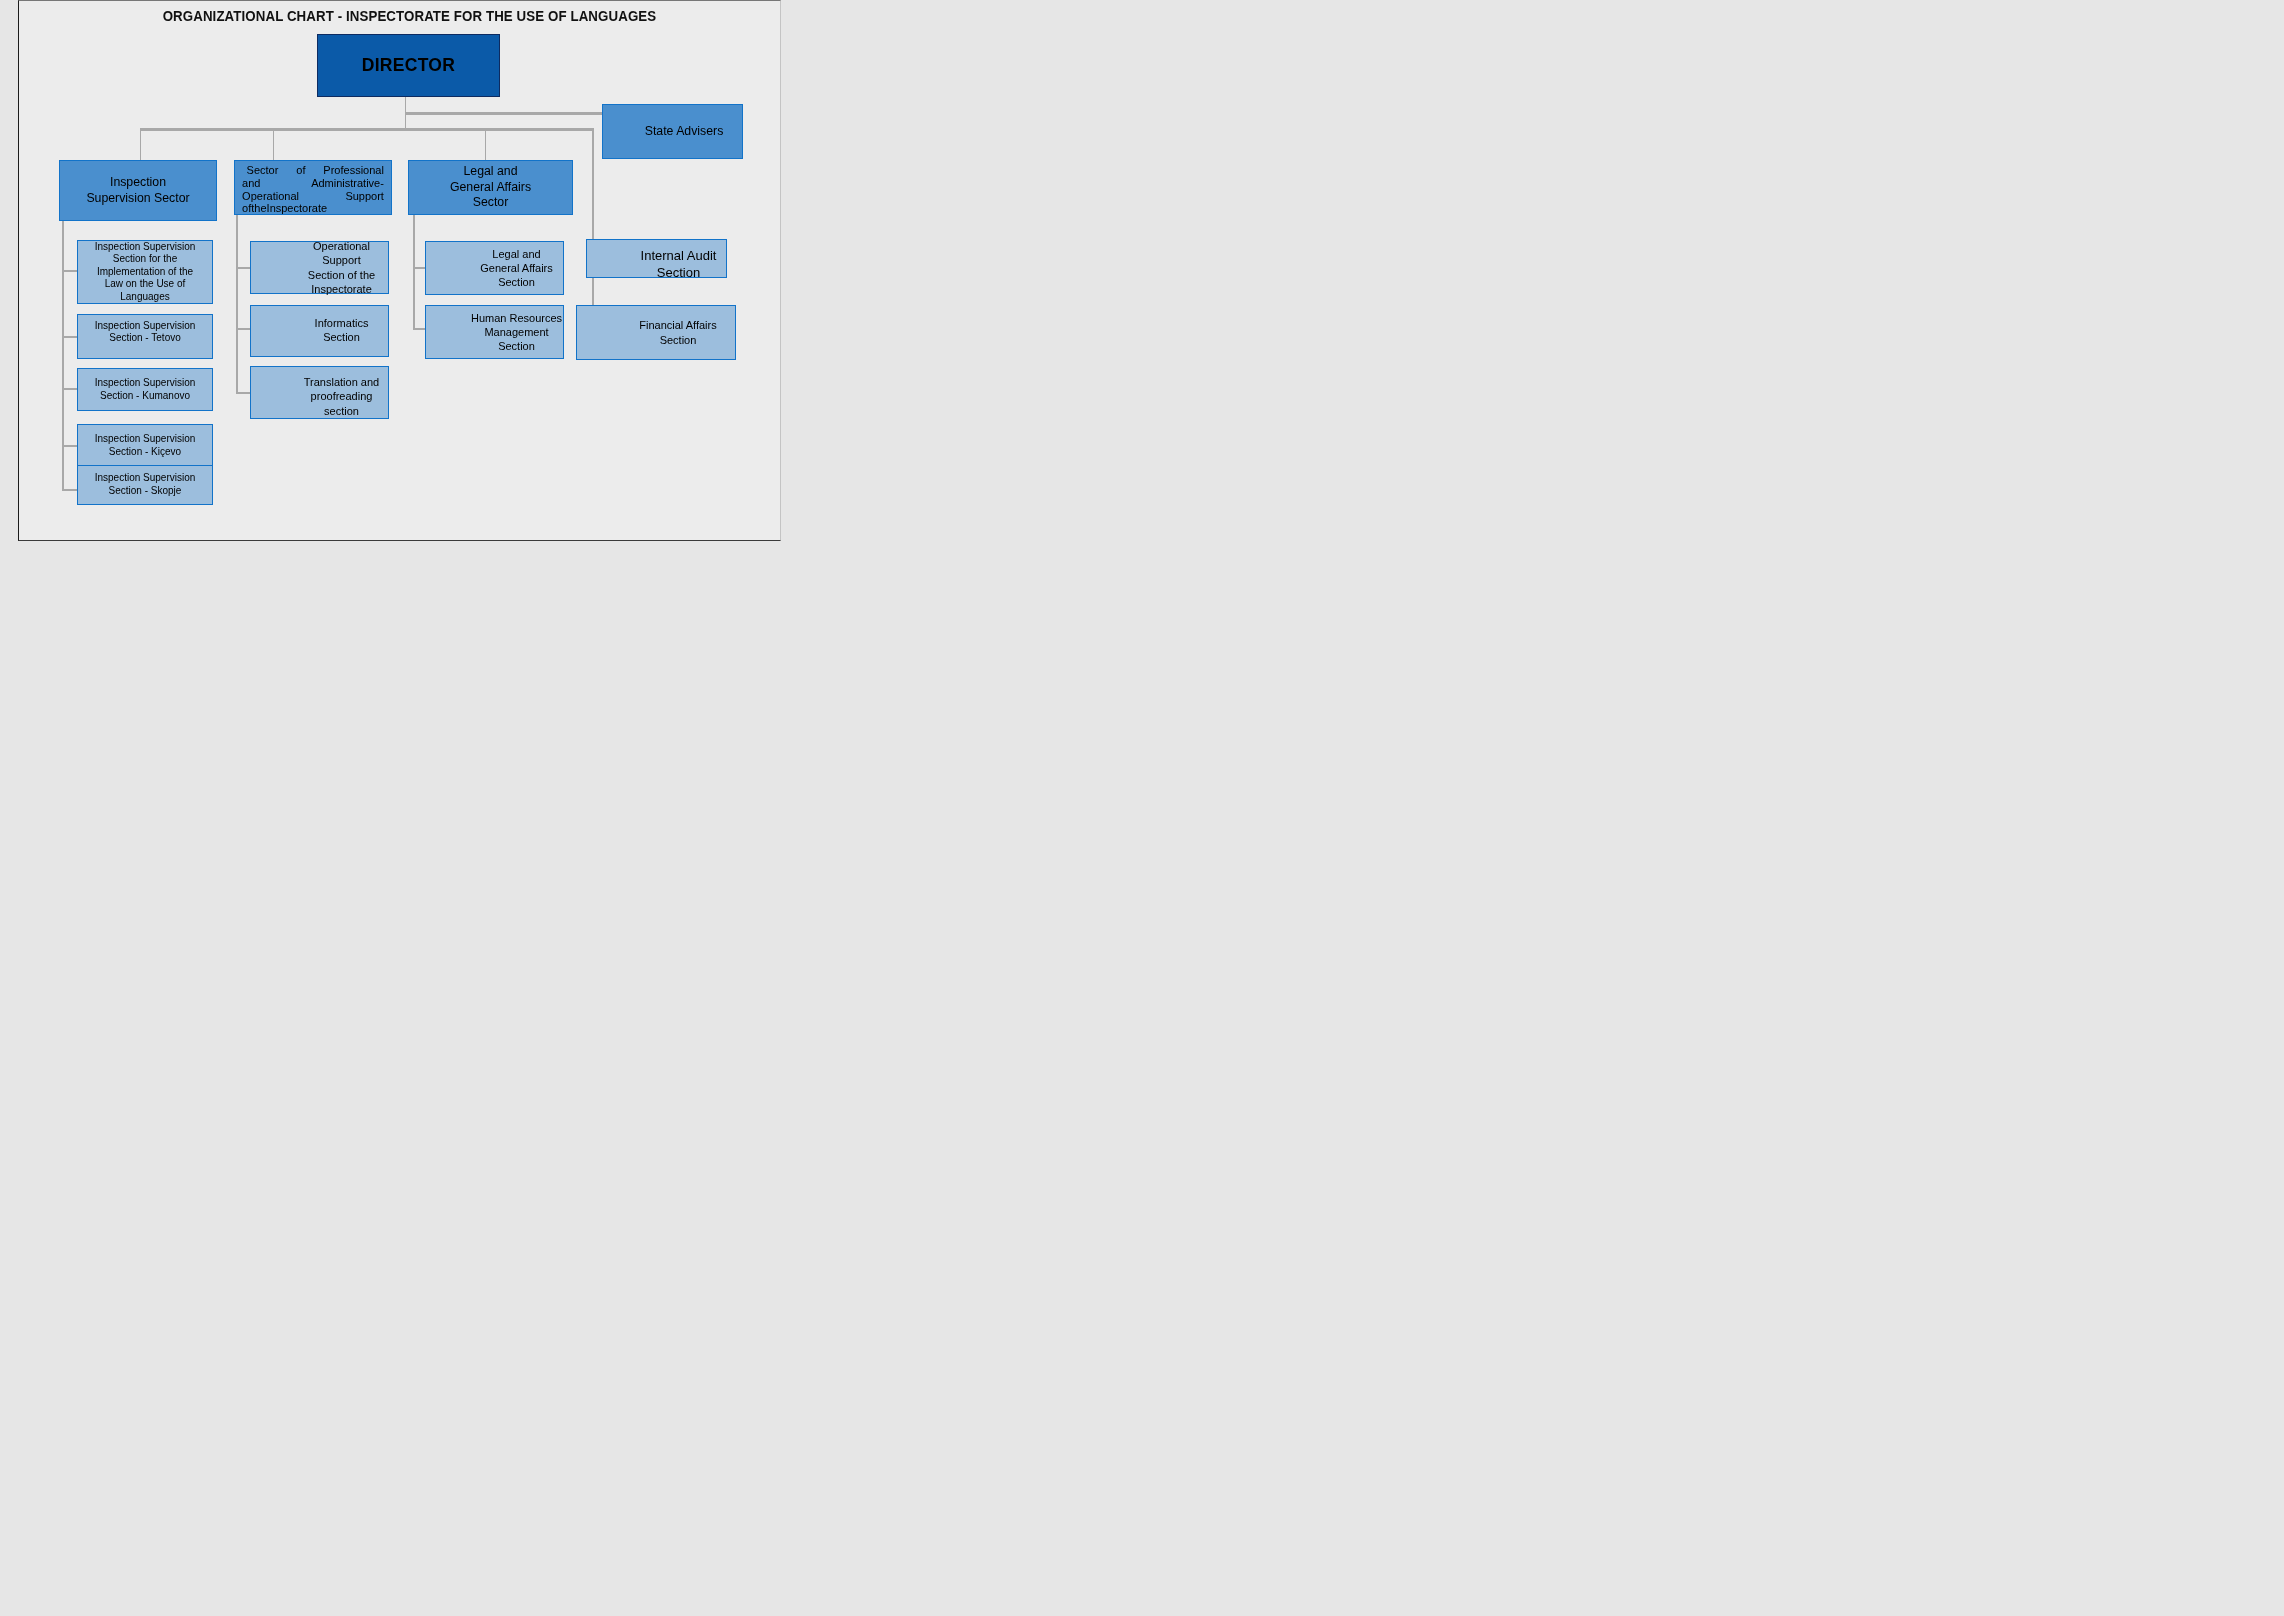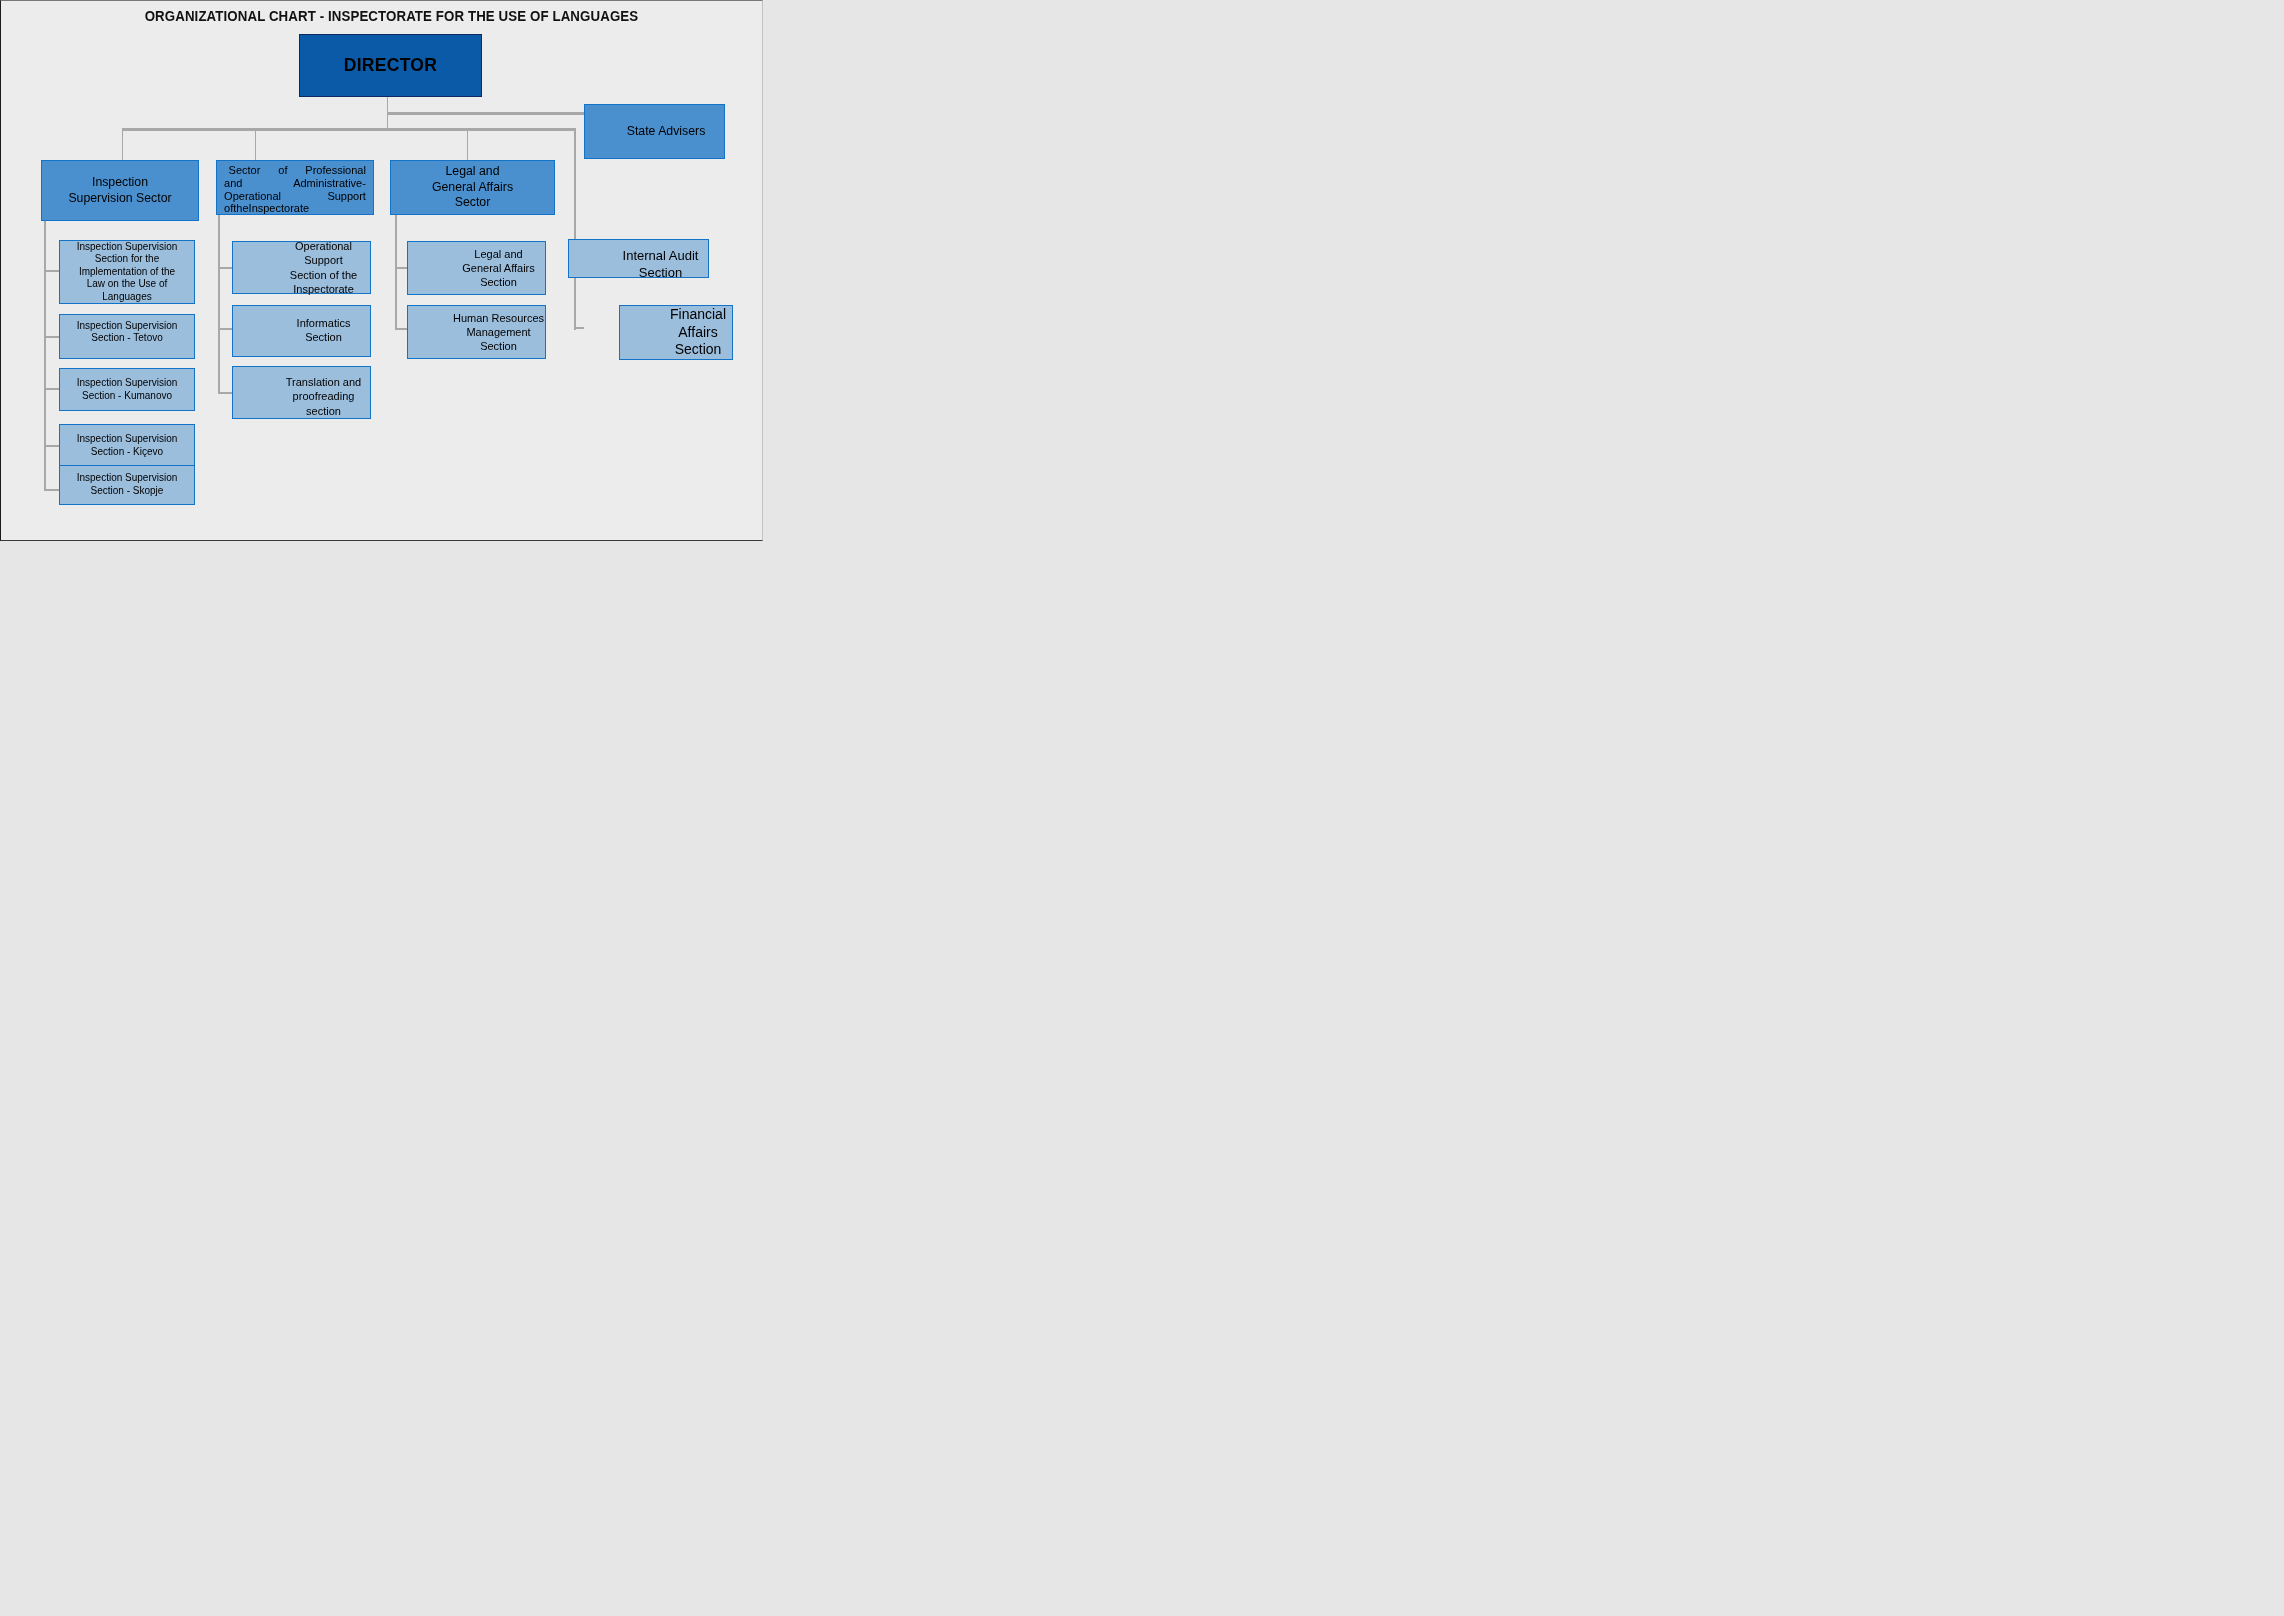--- a/index.html
+++ b/index.html
@@ -16,20 +16,21 @@
   body{font-family:"Liberation Sans", sans-serif;}
   .canvas{
     position:relative;
     width:761px;height:539px;
     background:var(--background);
     border-left:1.3px solid #1b1b1b;
     border-bottom:1.3px solid #3a3a3a;
     border-top:0.6px solid #777;
     border-right:0.6px solid #c4c4c4;
     overflow:hidden;
+    margin-left:18px;
   }
   .title{
     position:absolute;top:7.1px;left:0;right:0;
     margin:0;padding-left:21.4px;
     text-align:center;
     font-size:14.3px;font-weight:700;color:var(--text-dark);
     transform:scaleX(0.93);transform-origin:50% 50%;
     letter-spacing:0.1px;
     white-space:nowrap;
   }
@@ -131,17 +132,17 @@
 
   <div class="box mid-section" style="left:406px;top:240px;width:139px;height:54px;">Legal and
 General Affairs
 Section</div>
   <div class="box mid-section" style="left:406px;top:304px;width:139px;height:54px;font-size:11px;">Human Resources
 Management
 Section</div>
 
   <div class="box mid-section v-top" style="left:567px;top:238px;width:141px;height:39px;padding-top:8.4px;font-size:13px;">Internal Audit
 Section</div>
-  <div class="box mid-section" style="left:618px;top:304px;width:114px;height:55px;font-size:14px;">Financial Affairs
+  <div class="box mid-section" style="left:557px;top:304px;width:160px;height:55px;font-size:11px;">Financial Affairs
 Section</div>
 
 </div>
 
 
 </body></html>

